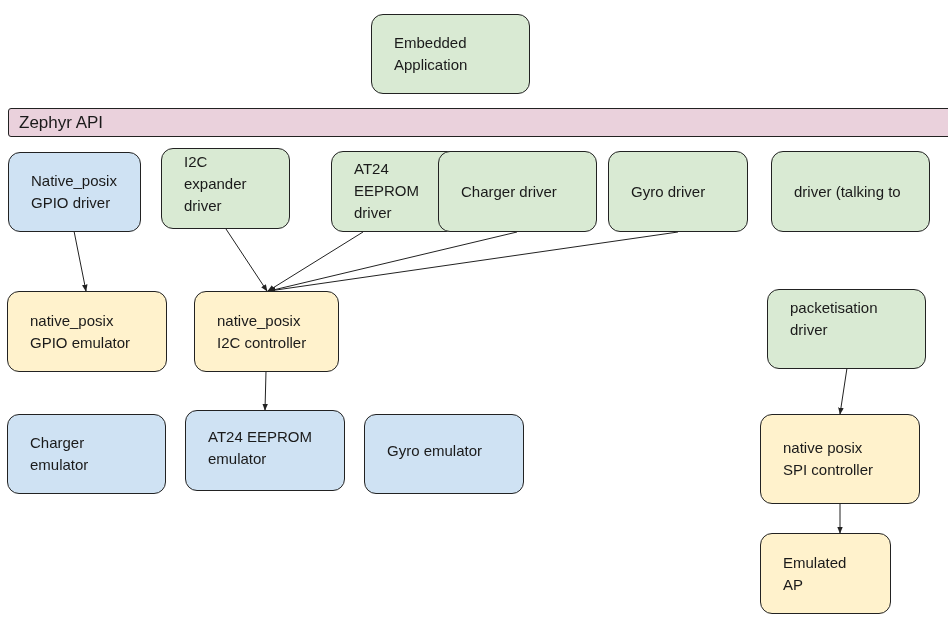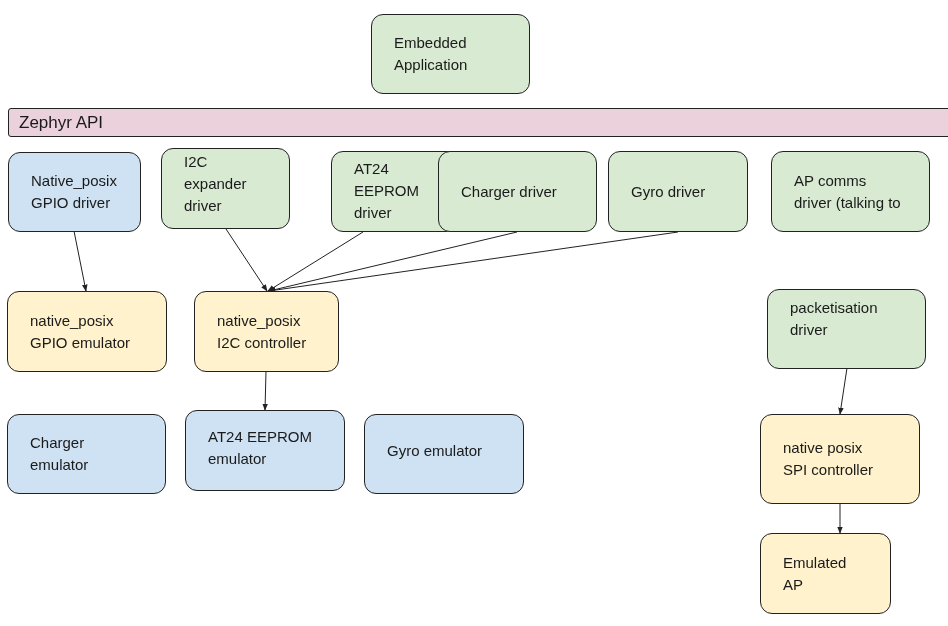--- a/index.html
+++ b/index.html
@@ -65,21 +65,20 @@
 
 <div class="node green vcenter" style="left:438px;top:151px;width:159px;height:81px;">
   <span>Charger driver</span>
 </div>
 
 <div class="node green vcenter" style="left:608px;top:151px;width:140px;height:81px;">
   <span>Gyro driver</span>
 </div>
 
 <div class="node green vcenter" style="left:771px;top:151px;width:159px;height:81px;">
-  <span>AP comms</span>
   <span>driver (talking to</span>
 </div>
 
 <div class="node yellow vcenter" style="left:7px;top:291px;width:160px;height:81px;">
   <span>native_posix</span>
   <span>GPIO emulator</span>
 </div>
 
 <div class="node yellow vcenter" style="left:194px;top:291px;width:145px;height:81px;">
   <span>native_posix</span>

